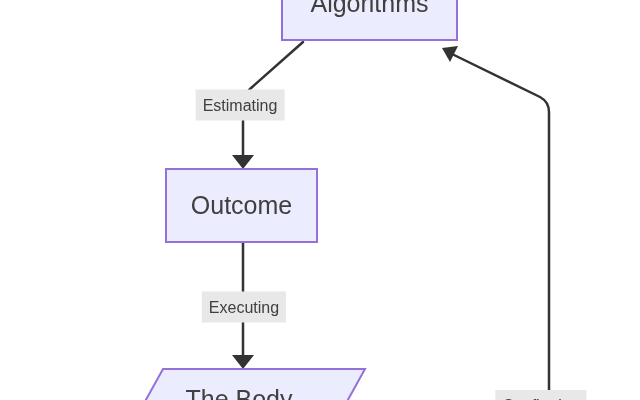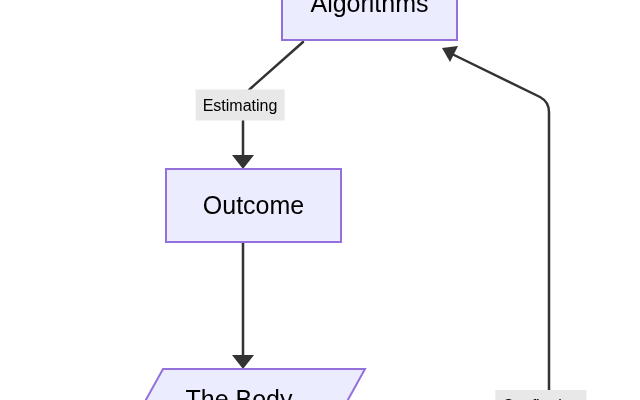--- a/index.html
+++ b/index.html
@@ -3,21 +3,21 @@
 <meta charset="utf-8">
 <style>
   html, body { margin: 0; padding: 0; }
   #canvas {
     position: relative;
     width: 640px;
     height: 400px;
     background: #ffffff;
     overflow: hidden;
     font-family: "Liberation Sans", sans-serif;
-    color: #000000;
+    color: #404040;
   }
   #edge-layer {
     position: absolute;
     left: 0; top: 0;
     width: 640px; height: 400px;
   }
   .edge-path {
     fill: none;
     stroke: #333333;
     stroke-width: 2.5px;
@@ -36,21 +36,21 @@
     background: #ECECFF;
     border: 2px solid #9370DB;
     display: flex;
     align-items: center;
     justify-content: center;
     font-size: 25px;
     white-space: nowrap;
     z-index: 2;
   }
   .node-algorithms { left: 281px; top: -34px; width: 177px; height: 75px; }
-  .node-outcome    { left: 165px; top: 168px; width: 177px; height: 75px; }
+  .node-outcome    { left: 165px; top: 168px; width: 153px; height: 75px; }
   .edge-label {
     position: absolute;
     background: #e8e8e8;
     font-size: 16px;
     line-height: 27px;
     padding: 2px 7px;
     white-space: nowrap;
     text-align: center;
     z-index: 3;
   }
@@ -92,16 +92,17 @@
   </div>
 
   <div class="node node-outcome">
     <span>Outcome</span>
   </div>
 
   <div class="shape-label label-the-body">The Body</div>
 
   <div class="edge-label mid label-estimating">Estimating</div>
 
+  <div class="edge-label mid label-executing">Executing</div>
 
   <div class="edge-label bottom label-confirming">Confirming</div>
 
 </div>
 
 </body></html>

